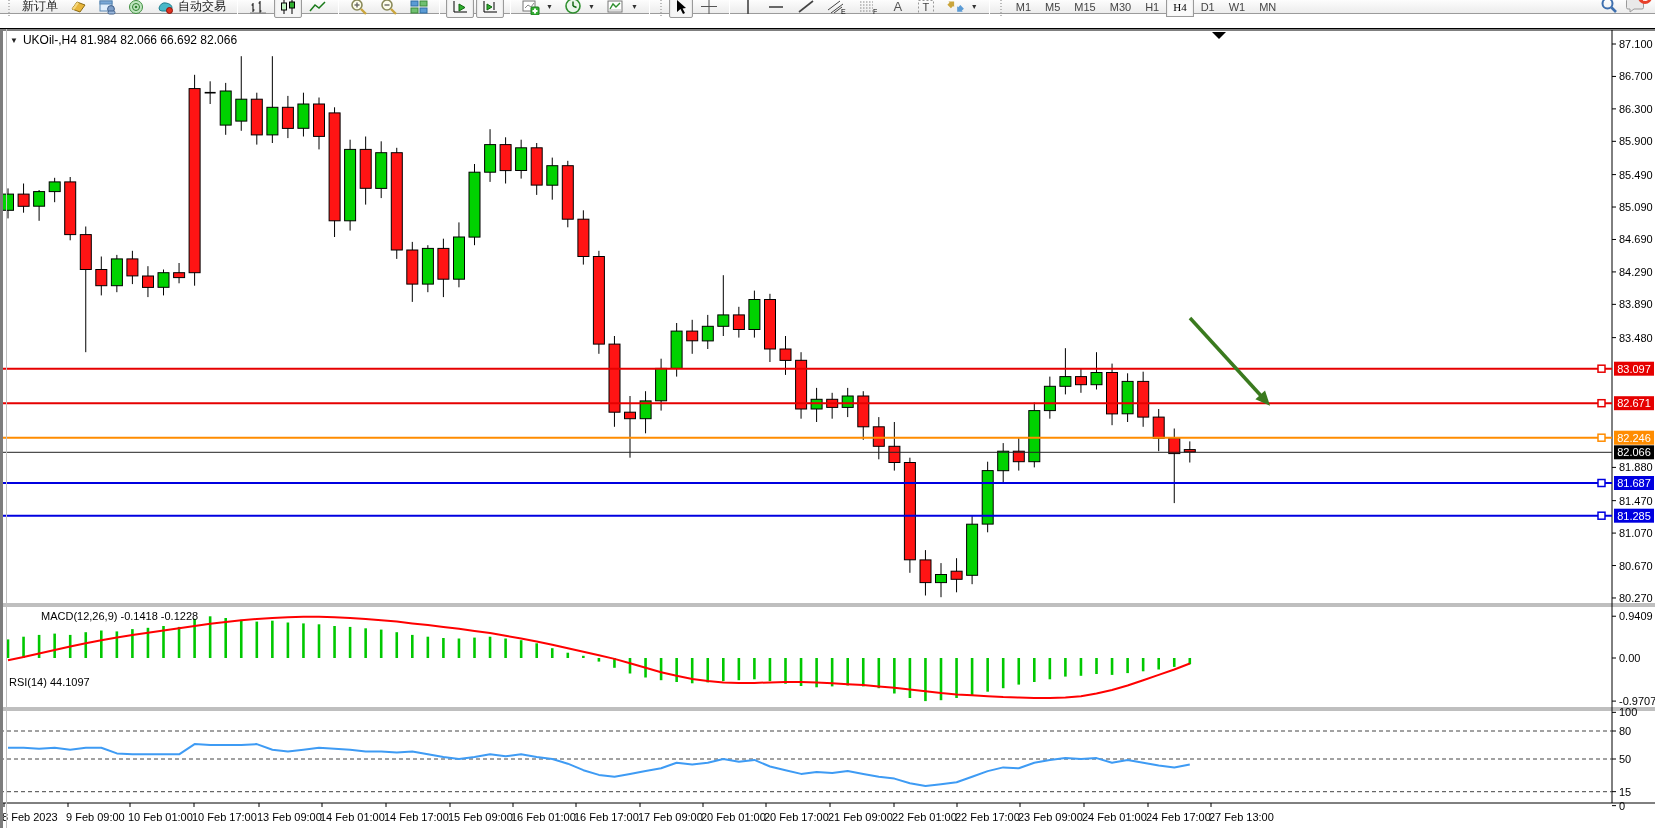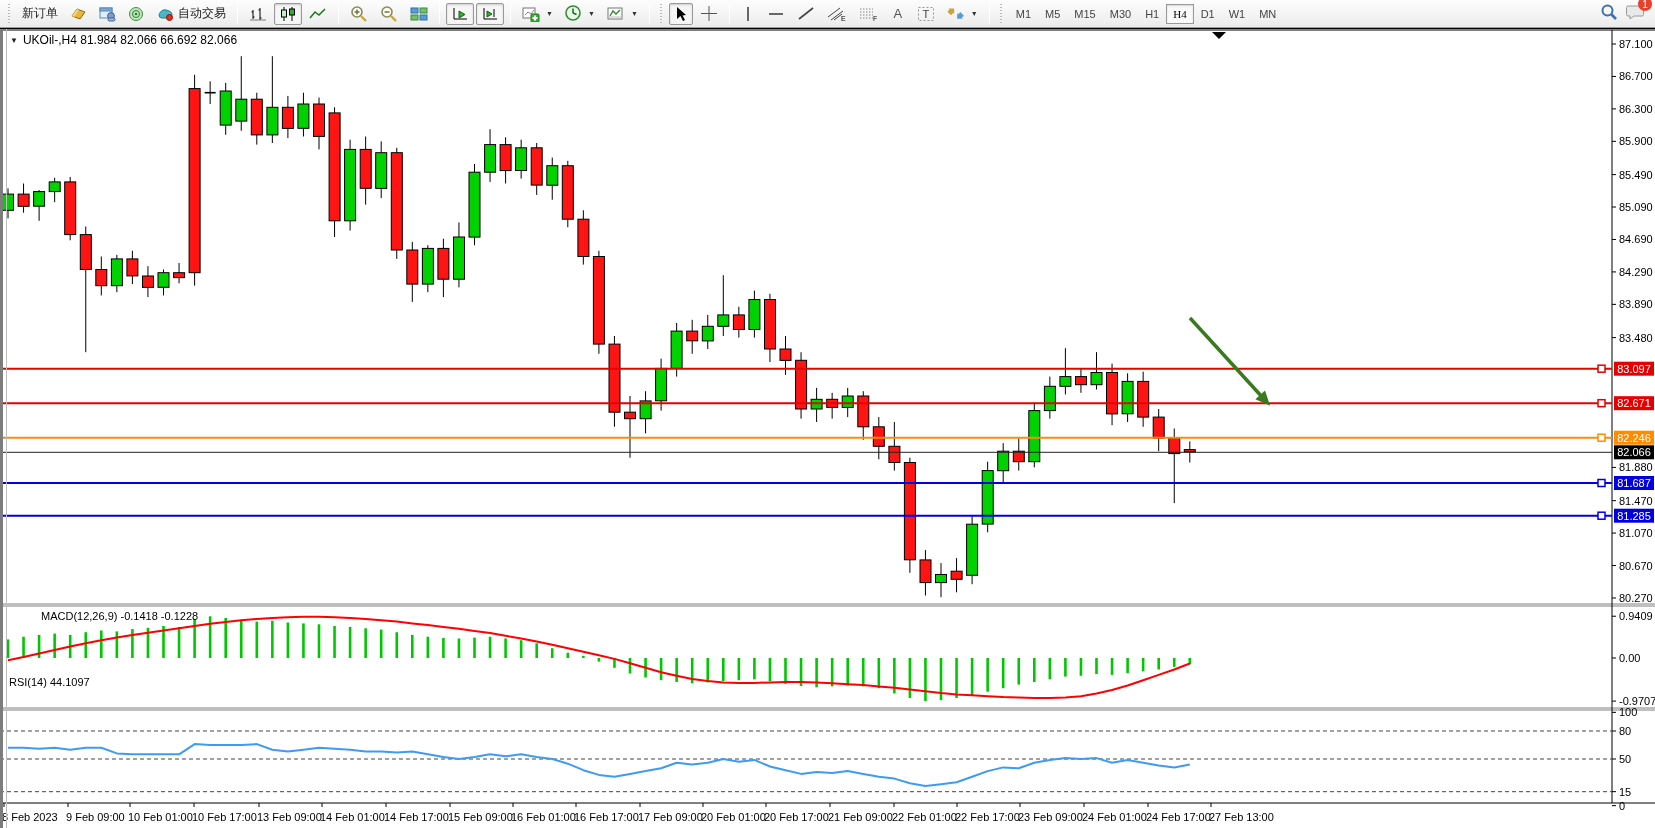--- a/index.html
+++ b/index.html
@@ -1,19 +1,19 @@
 <!DOCTYPE html>
 <html><head>
 <meta charset="utf-8">
 <style>
   * { margin:0; padding:0; box-sizing:border-box; }
   html,body { width:1655px; height:828px; overflow:hidden; background:#fff;
     font-family:"Liberation Sans","DejaVu Sans",sans-serif; }
   
-  .toolbar { position:absolute; left:0; top:0; width:1655px; height:28px;
+  .toolbar { position:absolute; left:0; top:0; width:1655px; height:14px;
     background:linear-gradient(#fdfdfd,#ececec); border-bottom:1px solid #9b9b9b;
     display:flex; align-items:center; padding:0 4px; gap:2px; }
   .tb-handle { width:5px; height:20px; margin:0 3px;
     background-image:repeating-linear-gradient(#bbb 0 1px, transparent 1px 3px); background-size:2px 100%; background-repeat:repeat-y; background-position:1px 0; }
   .tb-sep { width:1px; height:21px; background:#b6b6b6; border-right:1px solid #fff; margin:0 4px; }
   .tb-btn { height:22px; min-width:24px; display:flex; align-items:center; justify-content:center;
     gap:4px; padding:0 4px; border:1px solid transparent; border-radius:2px; font-size:12px; color:#222; }
   .tb-btn.pressed { border:1px solid #9a9a9a; background:#f6f6f6; box-shadow:inset 0 1px 2px rgba(0,0,0,.18); }
   .tb-btn svg { display:block; }
   .caret { font-size:7px; color:#333; margin-left:2px; }

